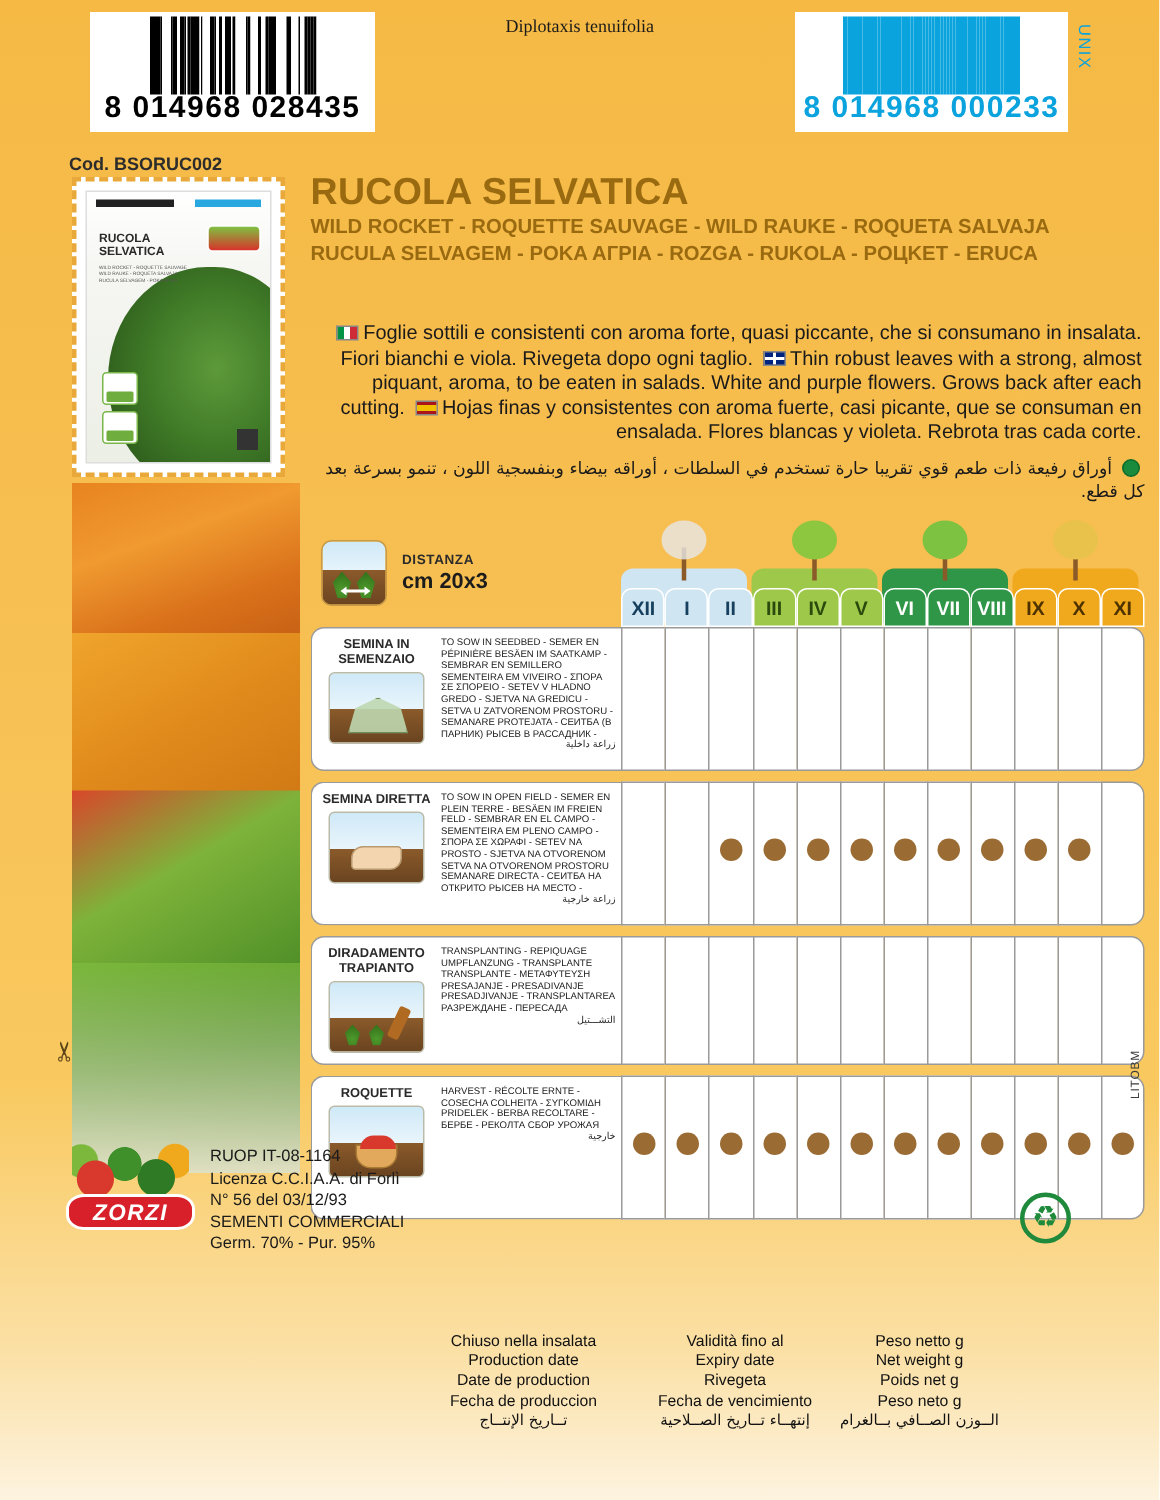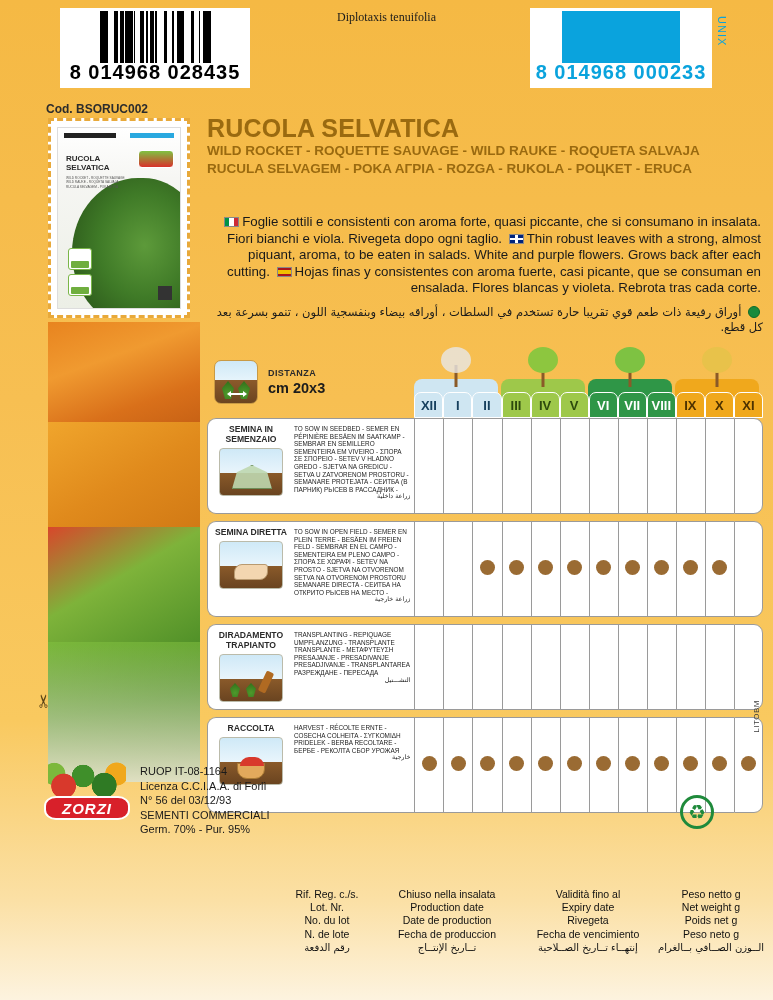--- a/index.html
+++ b/index.html
@@ -632,21 +632,21 @@
             <td class="cell"></td>
             <td class="cell last"></td>
           </tr>
           <tr class="spacer">
             <td colspan="13"></td>
           </tr>
           <tr>
             <td class="info" style="height: 96px;">
               <div class="row-inner">
                 <div class="row-left">
-                  <div class="row-title">RACCOLTA</div>
+                  <div class="row-title">ROQUETTE</div>
                   <div class="row-icon">
                     <span class="basket"></span>
                   </div>
                 </div>
                 <div class="row-langs">HARVEST - RÉCOLTE ERNTE - COSECHA COLHEITA - ΣΥΓΚΟΜΙΔΗ PRIDELEK - BERBA RECOLTARE - БЕРБЕ - РЕКОЛТА СБОР УРОЖАЯ <span class="ar">خارجية</span></div>
               </div>
             </td>
             <td class="cell"><span class="dot" style="background:#9a6b33"></span></td>
             <td class="cell"><span class="dot" style="background:#9a6b33"></span></td>
             <td class="cell"><span class="dot" style="background:#9a6b33"></span></td>
@@ -679,27 +679,20 @@
       <div>SEMENTI COMMERCIALI</div>
       <div>Germ. 70% - Pur. 95%</div>
     </div>
   </div>
 
   <div id="recycle">
     <span id="recycle-arrow">♻</span>
   </div>
 
   <div id="footer-cols">
-      <div class="fcol" id="fc1">
-        <div>Rif. Reg. c./s.</div>
-        <div>Lot. Nr.</div>
-        <div>No. du lot</div>
-        <div>N. de lote</div>
-        <div class="ar">رقم الدفعة</div>
-      </div>
       <div class="fcol" id="fc2">
         <div>Chiuso nella insalata</div>
         <div>Production date</div>
         <div>Date de production</div>
         <div>Fecha de produccion</div>
         <div class="ar">تــاريخ الإنتــاج</div>
       </div>
       <div class="fcol" id="fc3">
         <div>Validità fino al</div>
         <div>Expiry date</div>

